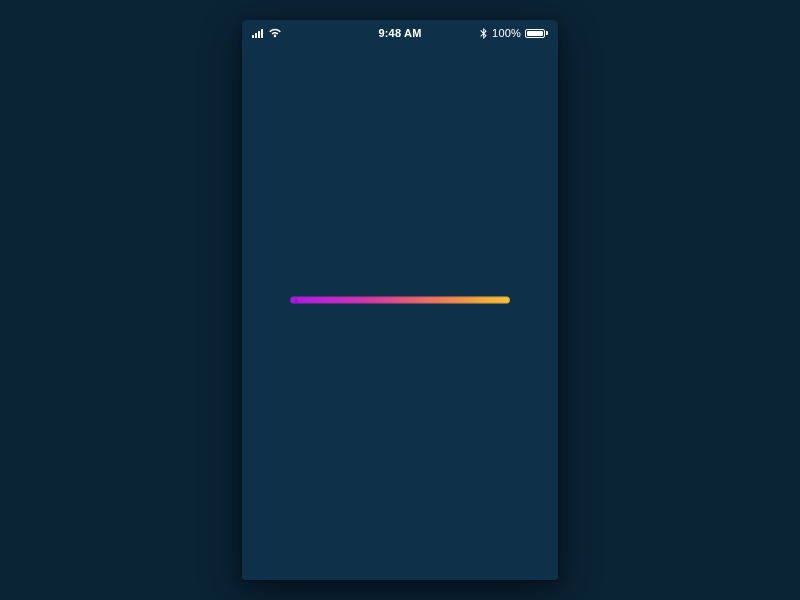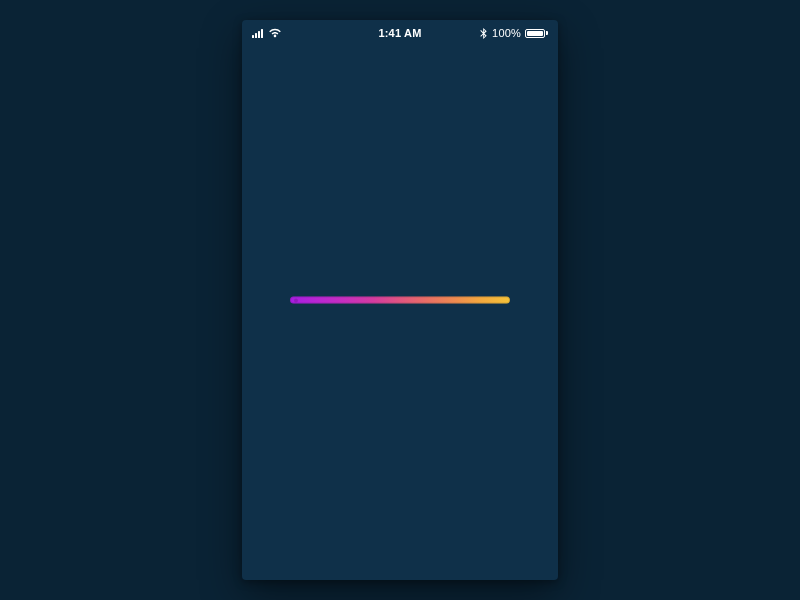--- a/index.html
+++ b/index.html
@@ -148,21 +148,21 @@
           <span></span>
           <span></span>
       </div>
       <div class="wifi">
         <svg width="14" height="10" viewBox="0 0 14 10">
           <path d="M7 9.2c.7 0 1.3-.6 1.3-1.3S7.7 6.6 7 6.6s-1.3.6-1.3 1.3.6 1.3 1.3 1.3zM3.6 5.6l1 1C5.2 6 6.1 5.6 7 5.6s1.8.4 2.4 1l1-1C9.4 4.6 8.2 4.1 7 4.1S4.6 4.6 3.6 5.6zM1.2 3.2l1 1C3.5 2.9 5.2 2.2 7 2.2s3.5.7 4.8 2l1-1C11.1 1.5 9.1.7 7 .7S2.9 1.5 1.2 3.2z" fill="#fff"></path>
         </svg>
       </div>
     </div>
 
-    <div class="status-center">1:41 AM</div>
+    <div class="status-center">9:48 AM</div>
 
     <div class="status-right">
       <div class="bt">
         <svg width="7" height="11" viewBox="0 0 7 11">
           <path d="M3.2 0v4.3L1 2.1l-.7.7L2.9 5.5.3 8.1l.7.7 2.2-2.2V11l3.5-3.3L4.4 5.5l2.3-2.2L3.2 0zm1 2l1.1 1.1L4.2 4.2V2zm0 7V6.8l1.1 1.1L4.2 9z" fill="#fff"></path>
         </svg>
       </div>
       <div class="battery">
         <span>100%</span>
         <div class="battery-body">

